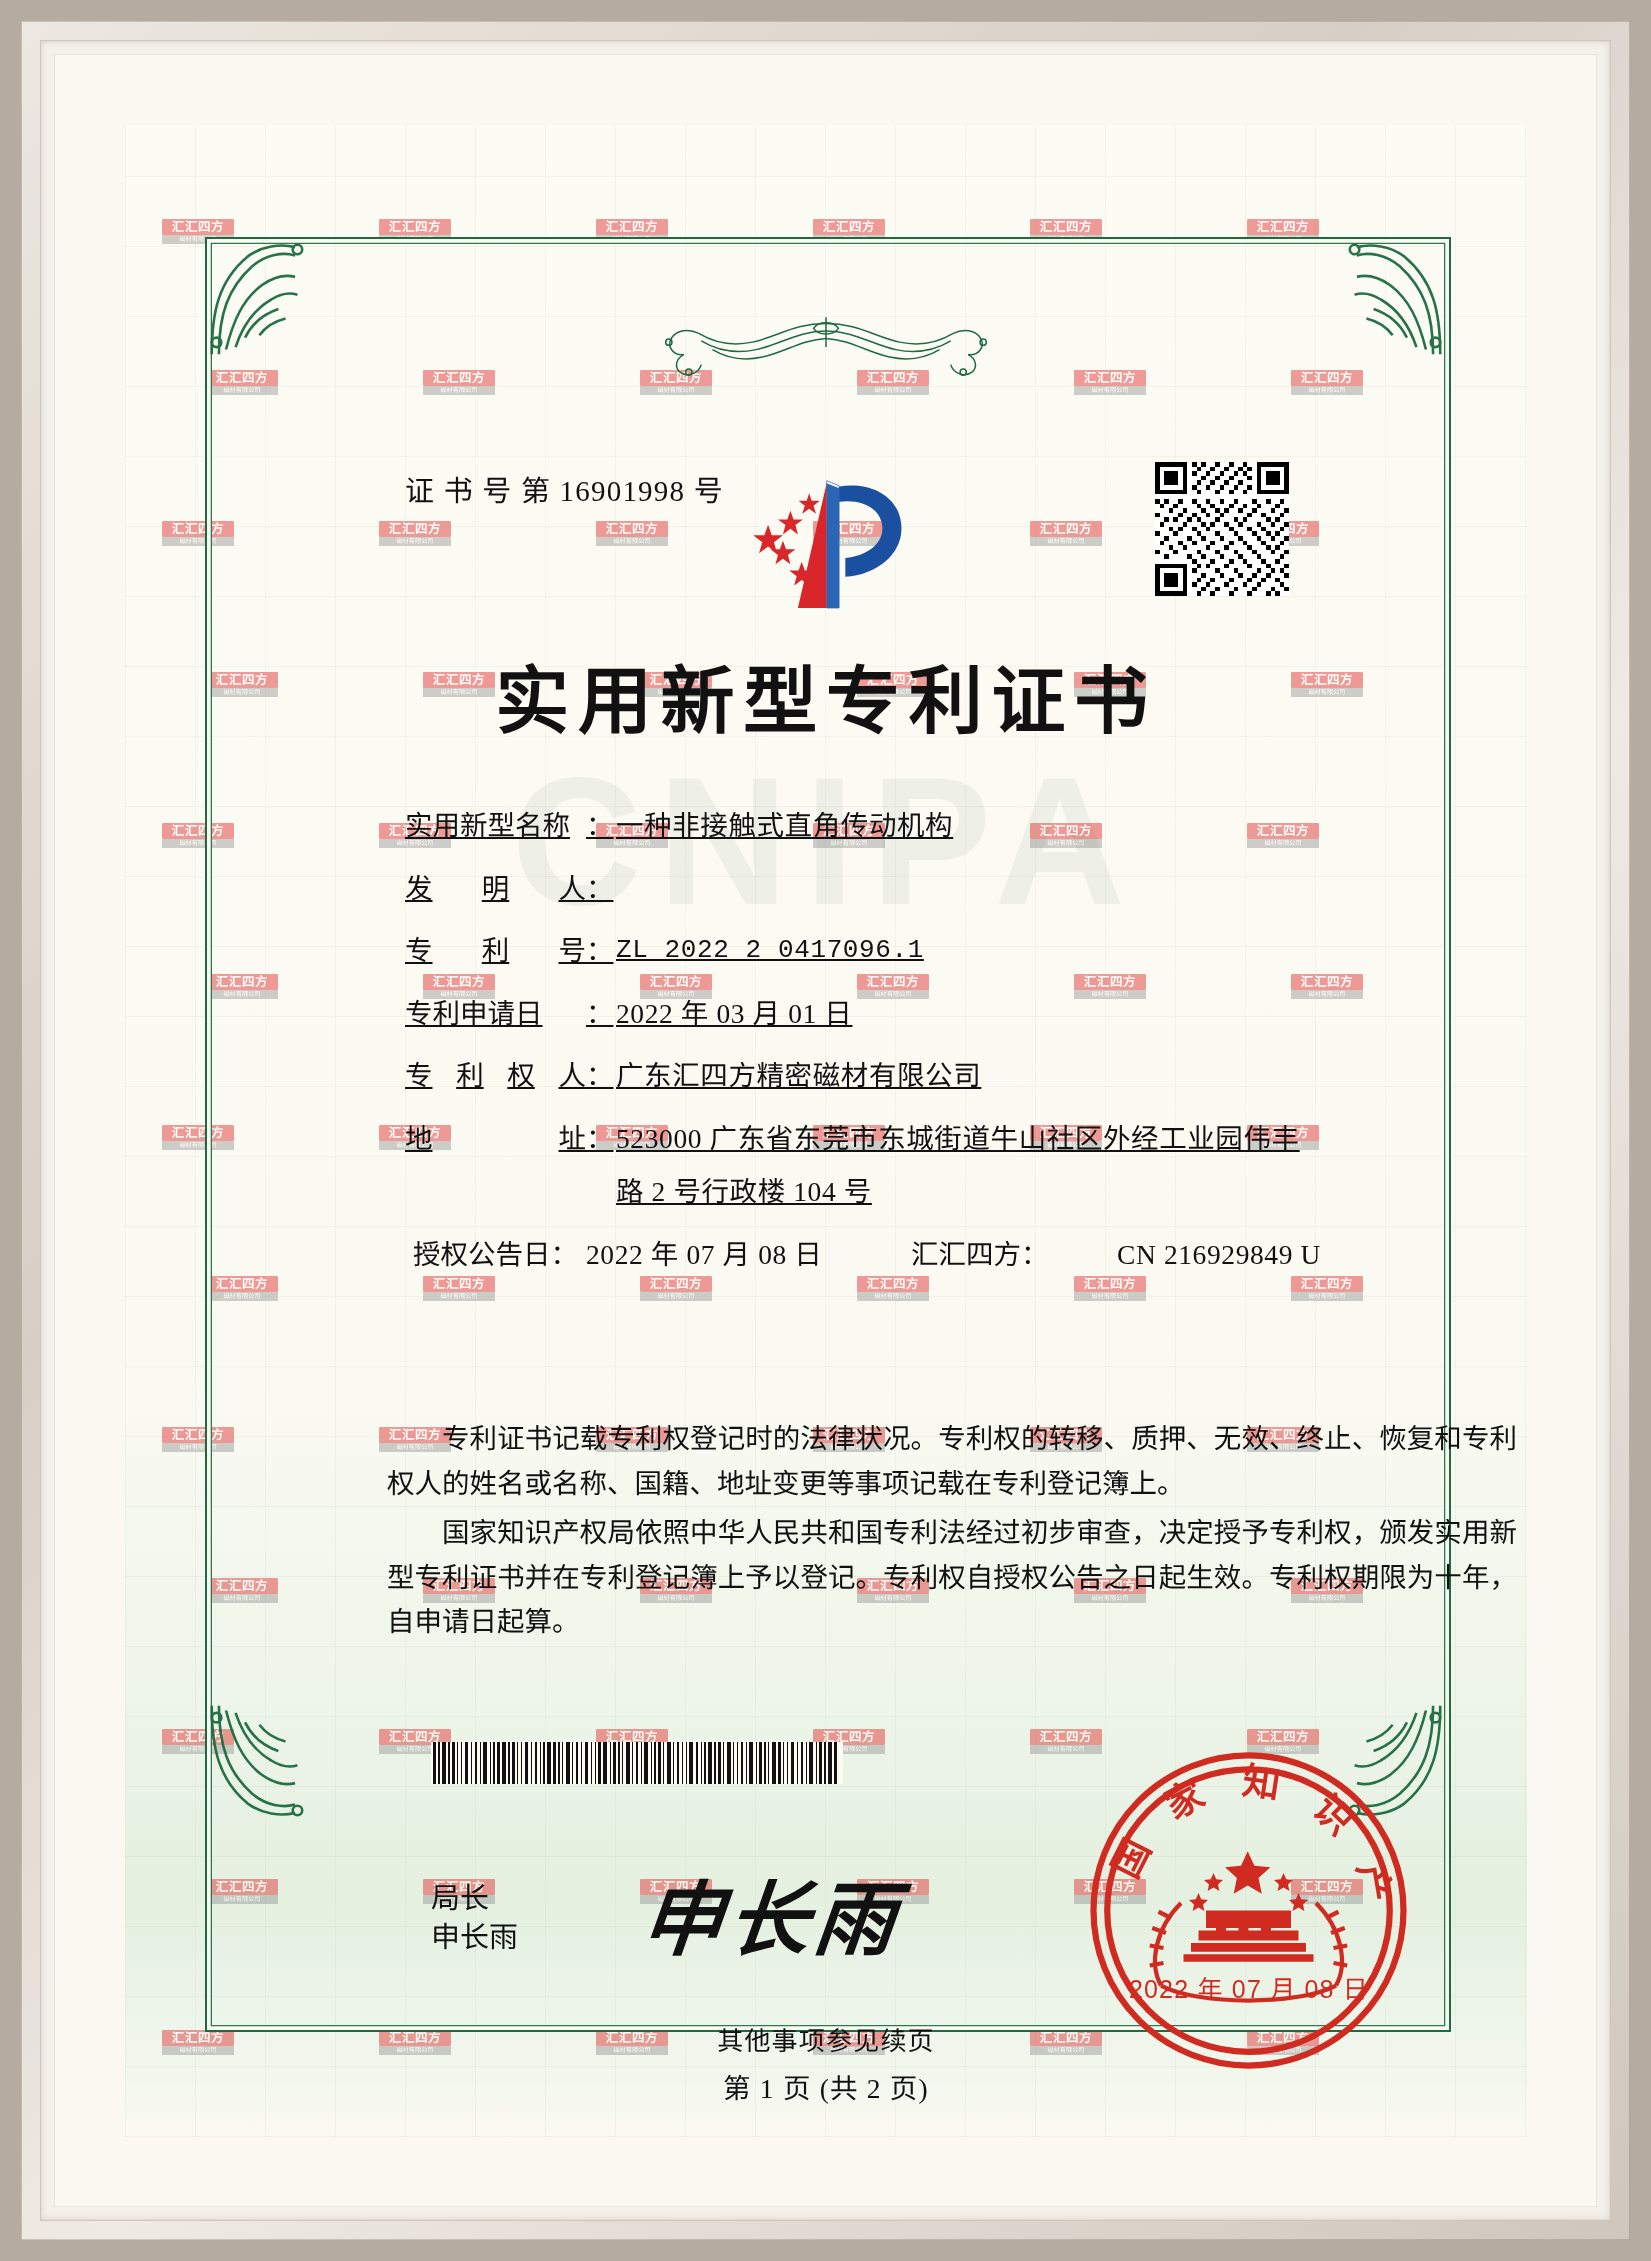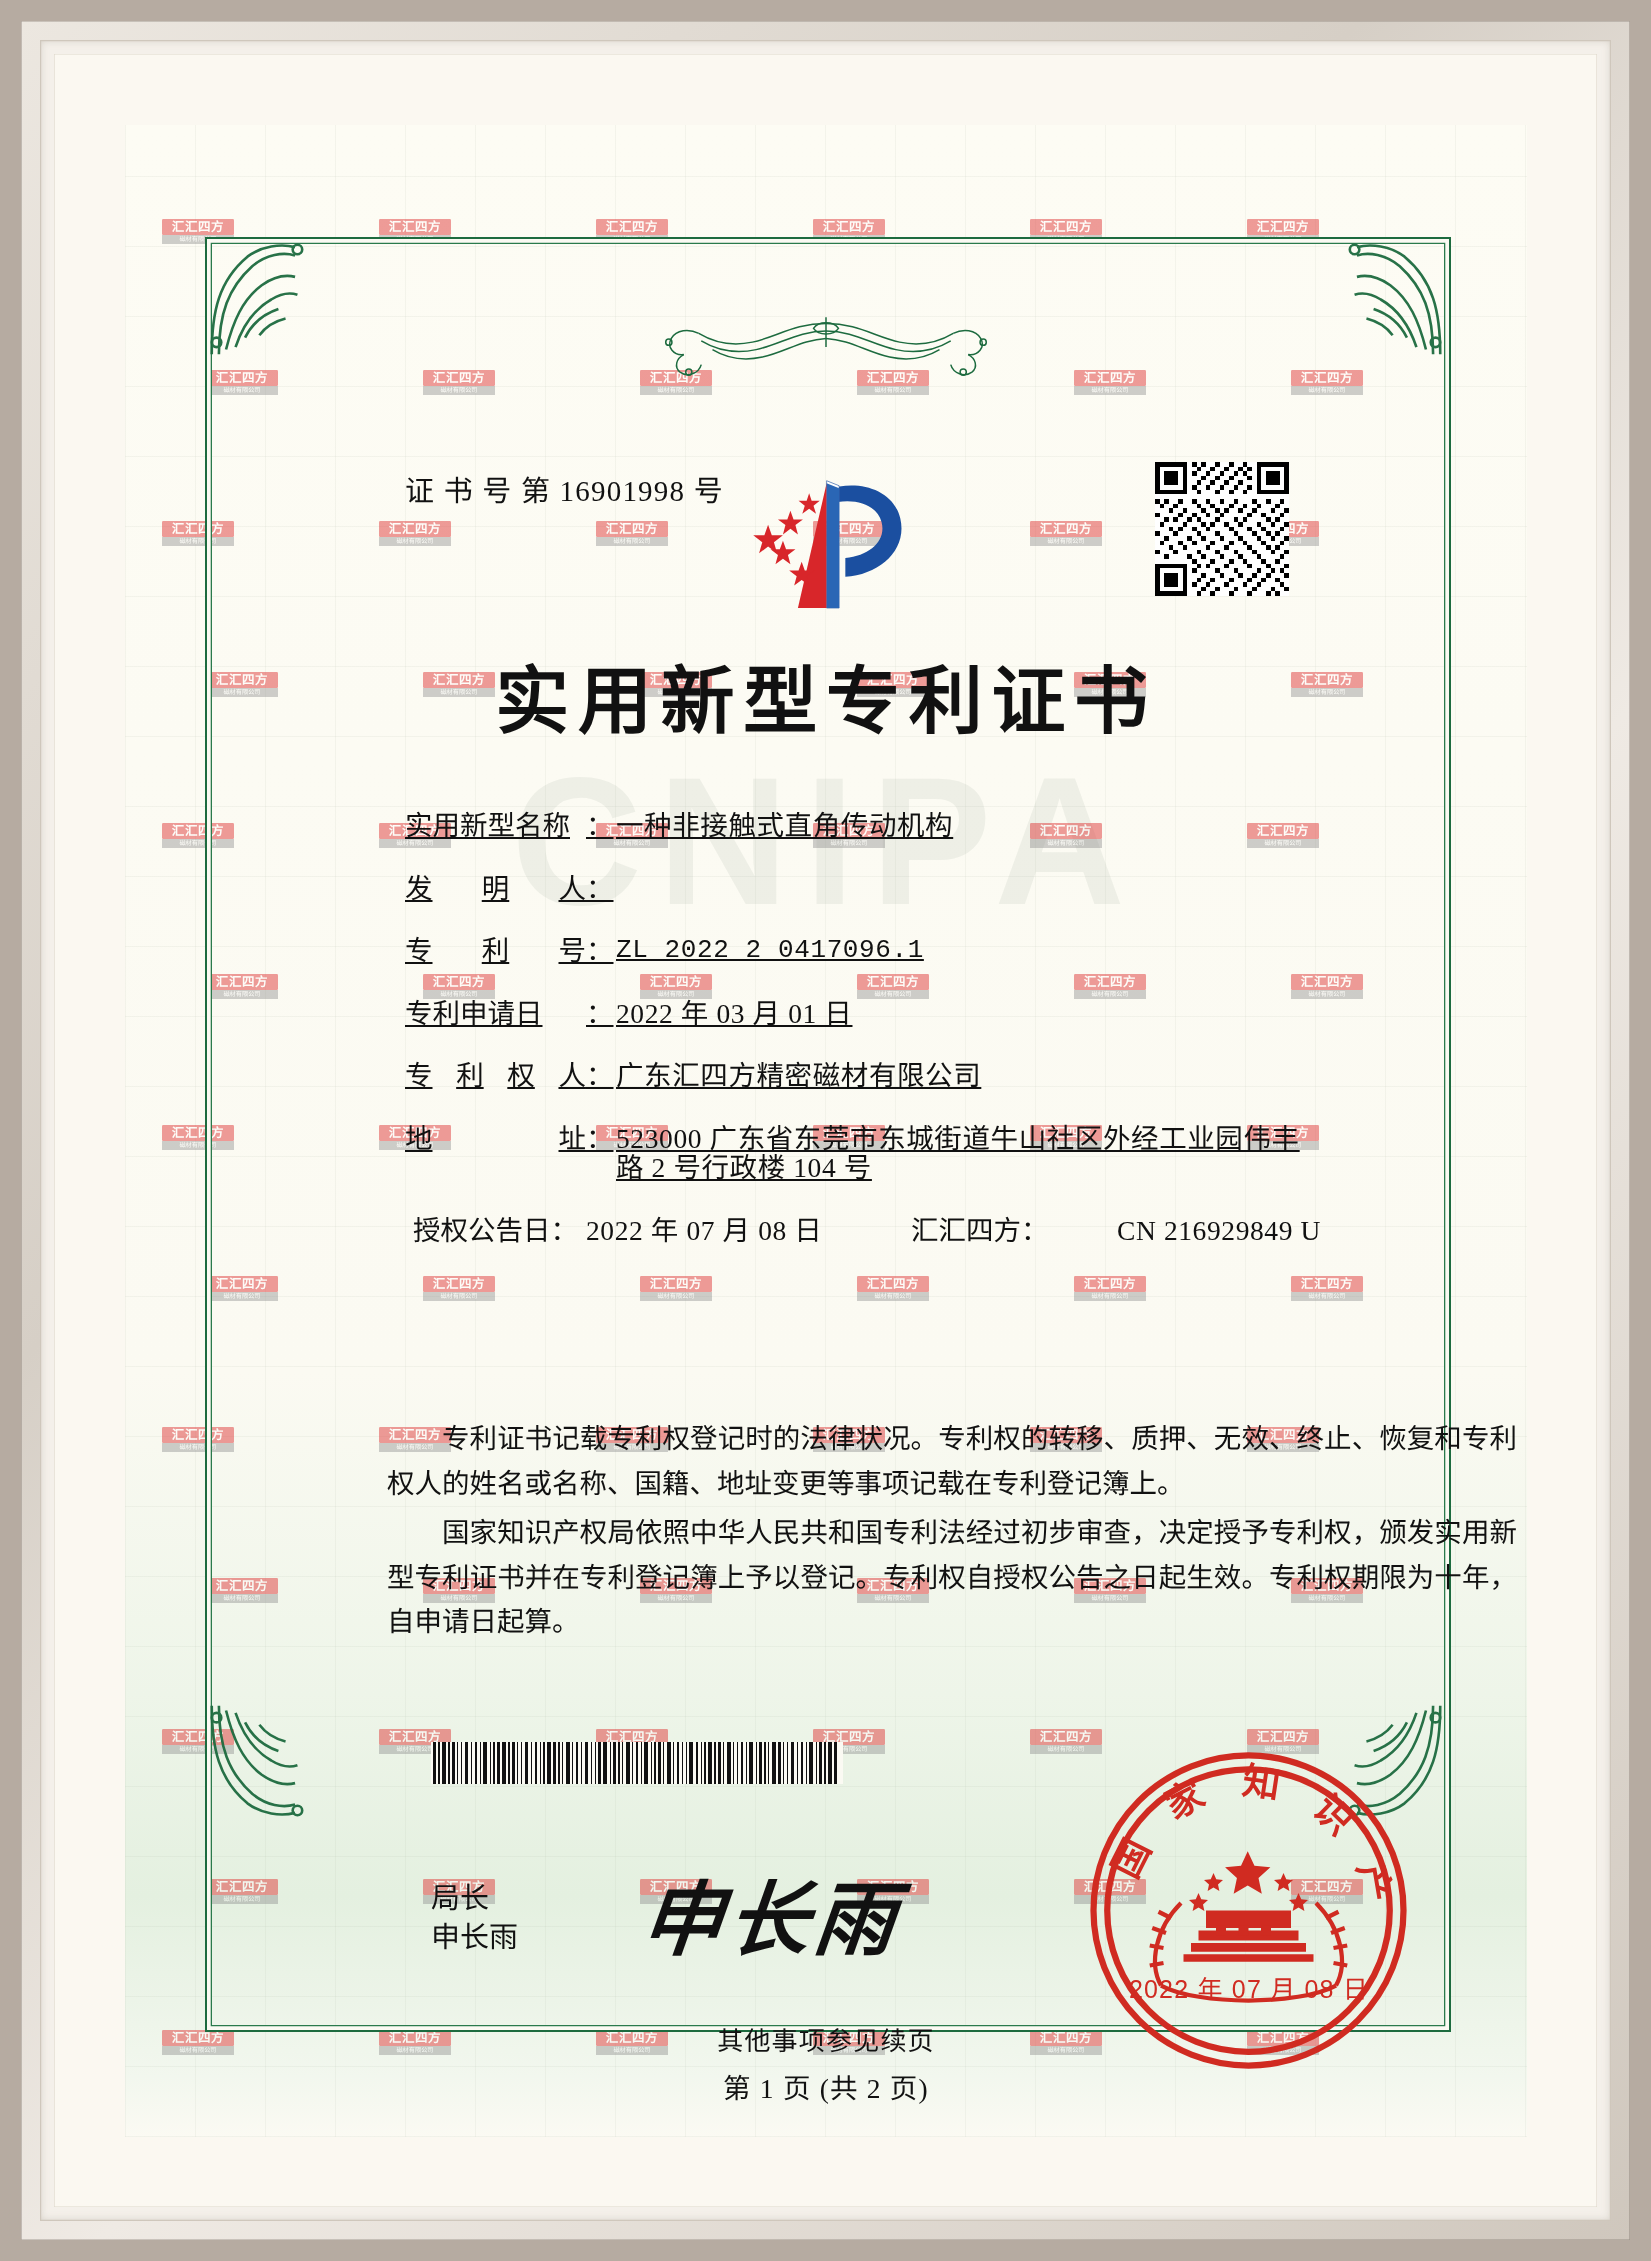--- a/index.html
+++ b/index.html
@@ -230,21 +230,21 @@
   }
   .field-colon { flex: 0 0 auto; margin-right: 2.5px; }
   .field-value { flex: 1 1 auto; letter-spacing: 0.6px; }
   .field-value.mono {
     font-family: "Liberation Mono", "DejaVu Sans Mono", monospace;
     font-size: 26px;
     letter-spacing: 0.6px;
   }
   .field-value .wrap2 {
     display: block;
-    margin-top: 2px;
+    margin-top: 26px;
     white-space: nowrap;
   }
   .grant-row {
     display: flex;
     align-items: flex-start;
     margin-bottom: 25px;
     white-space: nowrap;
   }
   .grant-row .g1-label { width: 181px; flex: 0 0 181px; text-align: center; }
   .grant-row .g1-value { flex: 0 0 325px; letter-spacing: 0.6px; }

